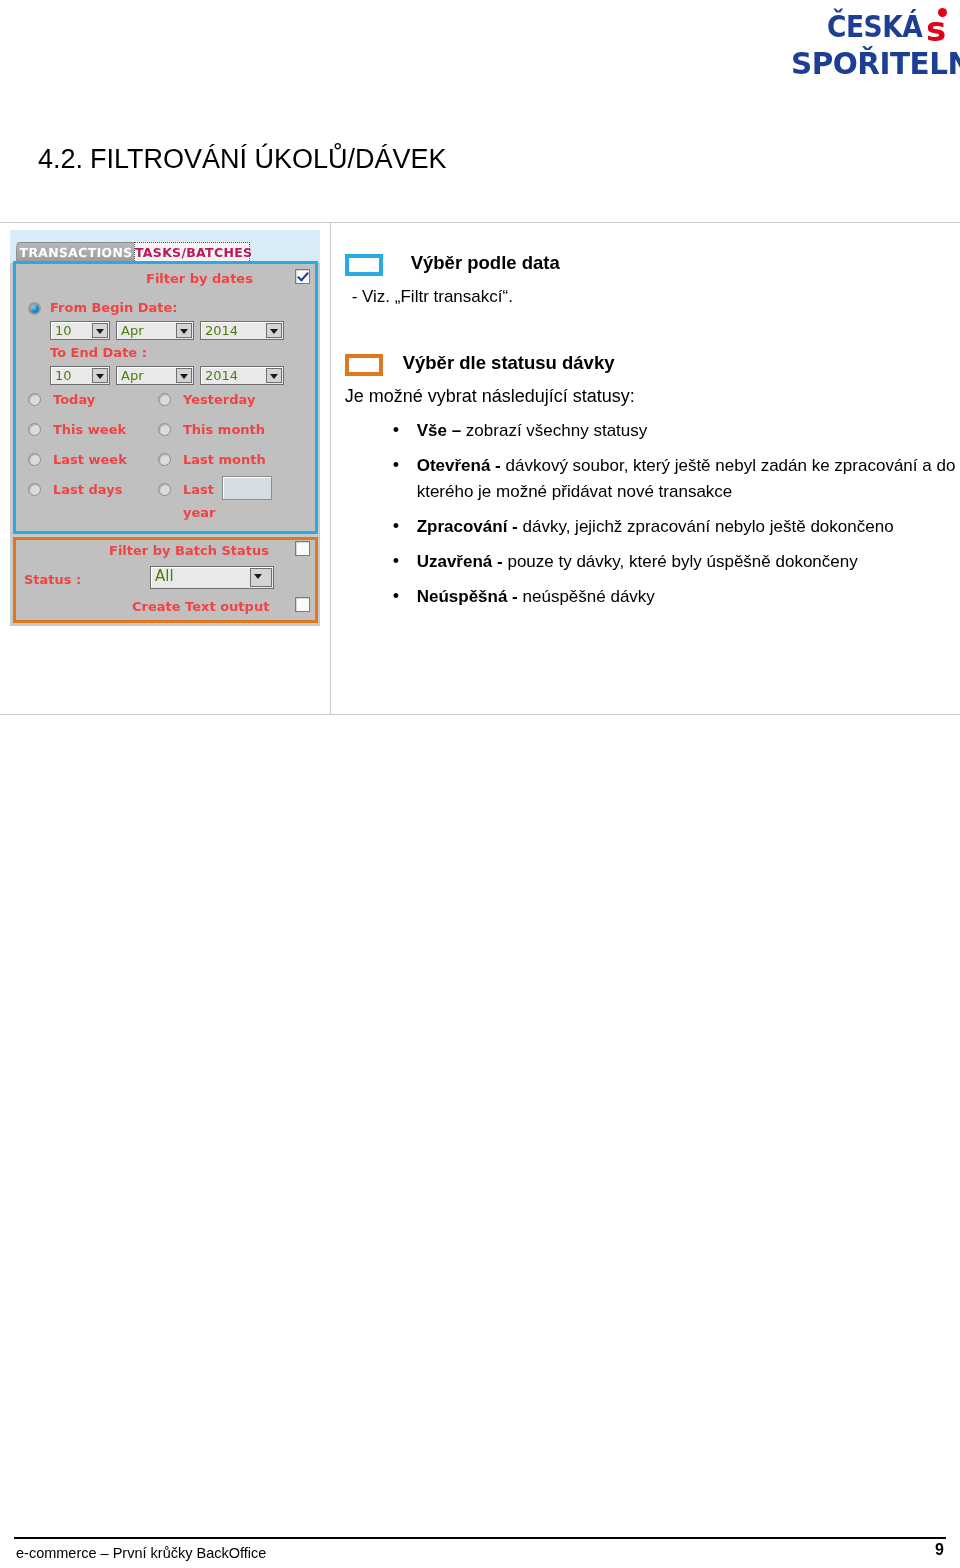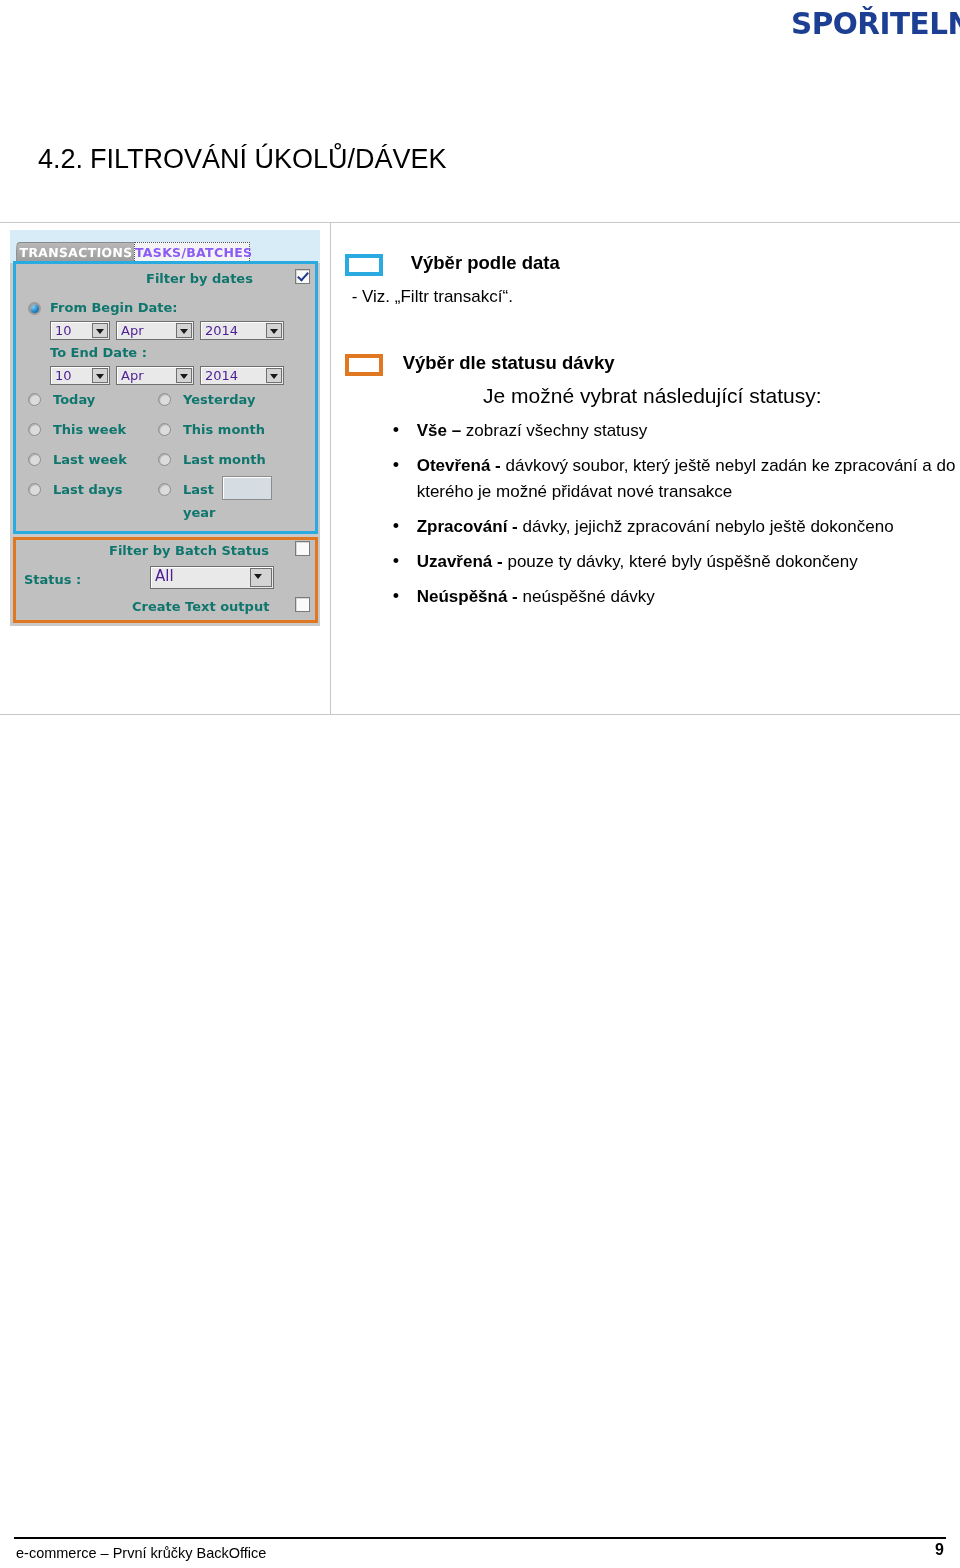--- a/index.html
+++ b/index.html
@@ -147,21 +147,21 @@
     border: 1px solid #8a8a8a;
     border-bottom: none;
     border-top-left-radius: 4px;
     border-top-right-radius: 4px;
     transform: skewX(-2deg);
   }
   .tab-active {
     left: 124px;
     width: 116px;
     background: #f4f4f4;
-    color: #8b5cf6;
+    color: #be185d;
     border: 1px dotted #555;
     border-bottom: none;
   }
 
   .box-dates {
     position: absolute;
     top: 31px; left: 3px;
     width: 305px; height: 273px;
     box-sizing: border-box;
     border: 3px solid #29ABE2;
@@ -175,21 +175,21 @@
     border: 3px solid #DF7820;
     background: #c0c0c0;
   }
   .shot-bg {
     position: absolute;
     top: 31px; left: 0;
     width: 310px; height: 365px;
     background: #c9c9c9;
   }
 
-  .fld { position: absolute; font-size: 13px; color: #0f766e; line-height: 15px; white-space: nowrap; }
+  .fld { position: absolute; font-size: 13px; color: #ef4444; line-height: 15px; white-space: nowrap; }
   .fld-b { font-weight: bold; }
 
   .chk {
     position: absolute;
     width: 15px; height: 15px;
     box-sizing: border-box;
     background: #fafafa;
     border: 1px solid #7a7a7a;
     box-shadow: inset 1px 1px 0 #d7d7d7;
   }
@@ -220,21 +220,21 @@
     height: 19px;
     box-sizing: border-box;
     background: #e9e9e9;
     border: 1px solid #6f6f6f;
     box-shadow: inset 1px 1px 0 #ffffff;
   }
   .combo .val {
     position: absolute;
     left: 4px; top: 1px;
     font-size: 13px;
-    color: #4c1d95;
+    color: #4d7c0f;
     line-height: 16px;
   }
   .combo .arrow {
     position: absolute;
     right: 1px; top: 1px;
     width: 16px; height: 15px;
     background: #d4d4d4;
     border: 1px solid #707070;
     box-sizing: border-box;
   }
@@ -273,24 +273,23 @@
     font-weight: bold;
     line-height: 24px;
     margin-left: 20px;
   }
   .subline {
     font-size: 17px;
     line-height: 24px;
     margin: 9px 0 0 7px;
   }
   .intro {
-    font-size: 21px;
+    font-size: 18px;
     line-height: 24px;
     margin: 8px 0 0 0;
-    text-align: center;
   }
   ul.statuses {
     list-style: none;
     margin: 10px 0 0 0;
     padding: 0;
   }
   ul.statuses li {
     position: relative;
     font-size: 17px;
     line-height: 26px;
@@ -329,20 +328,27 @@
     top: 1540px;
     font-size: 16px;
     font-weight: bold;
     line-height: 20px;
   }
 </style>
 </head>
 <body>
 
 <div class="logo">
+  <div class="logo-row1">
+    <span class="logo-word1">ČESKÁ</span>
+    <span class="logo-mark">
+      <span class="dot"></span>
+      <span class="s">s</span>
+    </span>
+  </div>
   <div class="logo-row2">SPOŘITELNA</div>
 </div>
 
 <div class="heading">
   <span class="num">4.2.</span><span>FILTROVÁNÍ ÚKOLŮ/DÁVEK</span>
 </div>
 
 <table class="content-table">
   <tbody>
       <tr>

